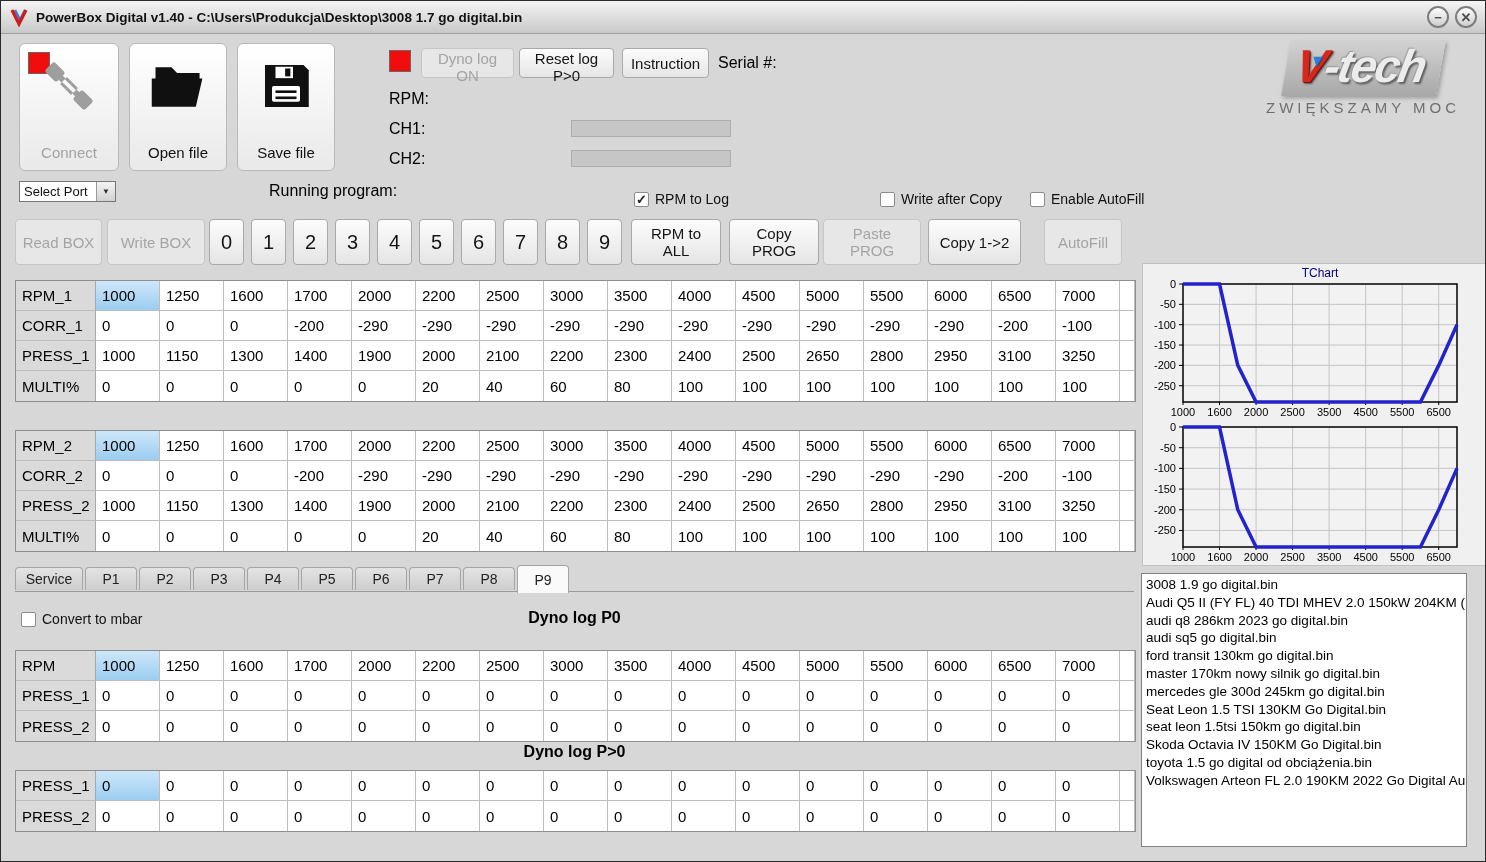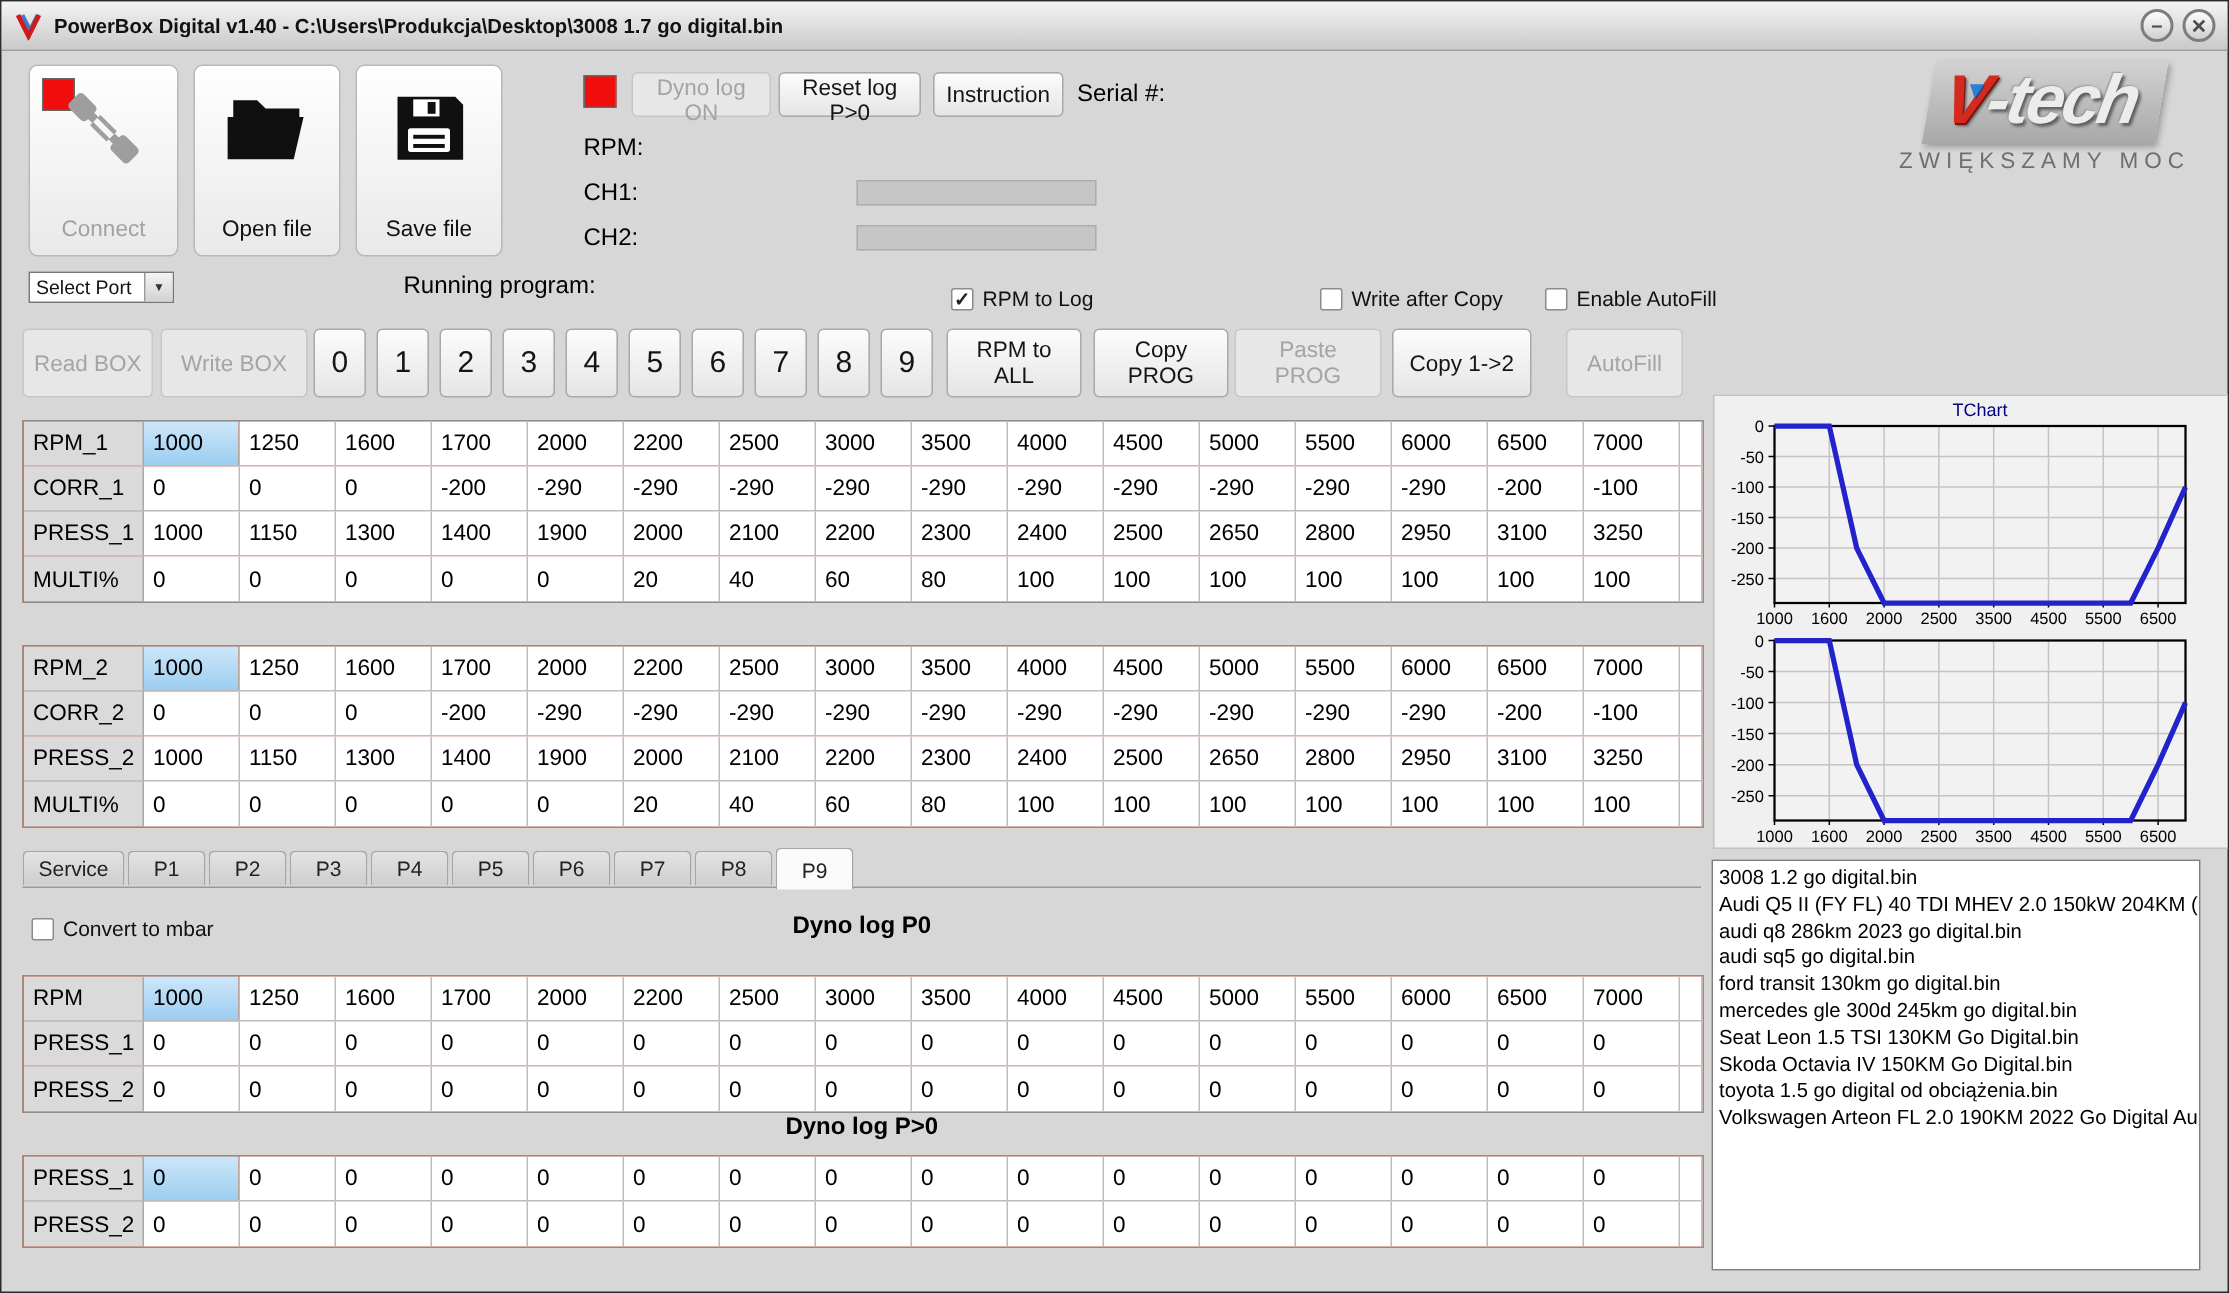--- a/index.html
+++ b/index.html
@@ -561,25 +561,27 @@
         <text x="259.20000000000005" y="141" text-anchor="middle" fill="#000" font-size="11" font-family="Liberation Sans, sans-serif">5500</text>
         <line x1="295.73333333333335" y1="7" x2="295.73333333333335" y2="127" stroke="#c4c4c4" stroke-width="1"></line>
         <line x1="295.73333333333335" y1="127" x2="295.73333333333335" y2="130" stroke="#000"></line>
         <text x="295.73333333333335" y="141" text-anchor="middle" fill="#000" font-size="11" font-family="Liberation Sans, sans-serif">6500</text>
         <rect x="40" y="7" width="274" height="120" fill="none" stroke="#000" stroke-width="1.5"></rect>
         <polyline points="40,7 58.266666666666666,7 76.53333333333333,7 94.80000000000001,89.75862068965517 113.06666666666666,127 131.33333333333331,127 149.60000000000002,127 167.86666666666667,127 186.13333333333333,127 204.4,127 222.66666666666666,127 240.9333333333333,127 259.20000000000005,127 277.4666666666667,127 295.73333333333335,89.75862068965517 314,48.37931034482759" fill="none" stroke="#2323cc" stroke-width="3.5" stroke-linejoin="miter"></polyline>
       </svg>
     </div>
 
   <div id="filelist">
-      <div class="fitem">3008 1.2 go digital.bin</div>
+      <div class="fitem">3008 1.9 go digital.bin</div>
       <div class="fitem">Audi Q5 II (FY FL) 40 TDI MHEV 2.0 150kW 204KM (</div>
       <div class="fitem">audi q8 286km 2023 go digital.bin</div>
       <div class="fitem">audi sq5 go digital.bin</div>
       <div class="fitem">ford transit 130km go digital.bin</div>
+      <div class="fitem">master 170km nowy silnik go digital.bin</div>
       <div class="fitem">mercedes gle 300d 245km go digital.bin</div>
       <div class="fitem">Seat Leon 1.5 TSI 130KM Go Digital.bin</div>
+      <div class="fitem">seat leon 1.5tsi 150km go digital.bin</div>
       <div class="fitem">Skoda Octavia IV 150KM Go Digital.bin</div>
       <div class="fitem">toyota 1.5 go digital od obciążenia.bin</div>
       <div class="fitem">Volkswagen Arteon FL 2.0 190KM 2022 Go Digital Au</div>
     </div>
 
 </div>
 
 </body></html>

